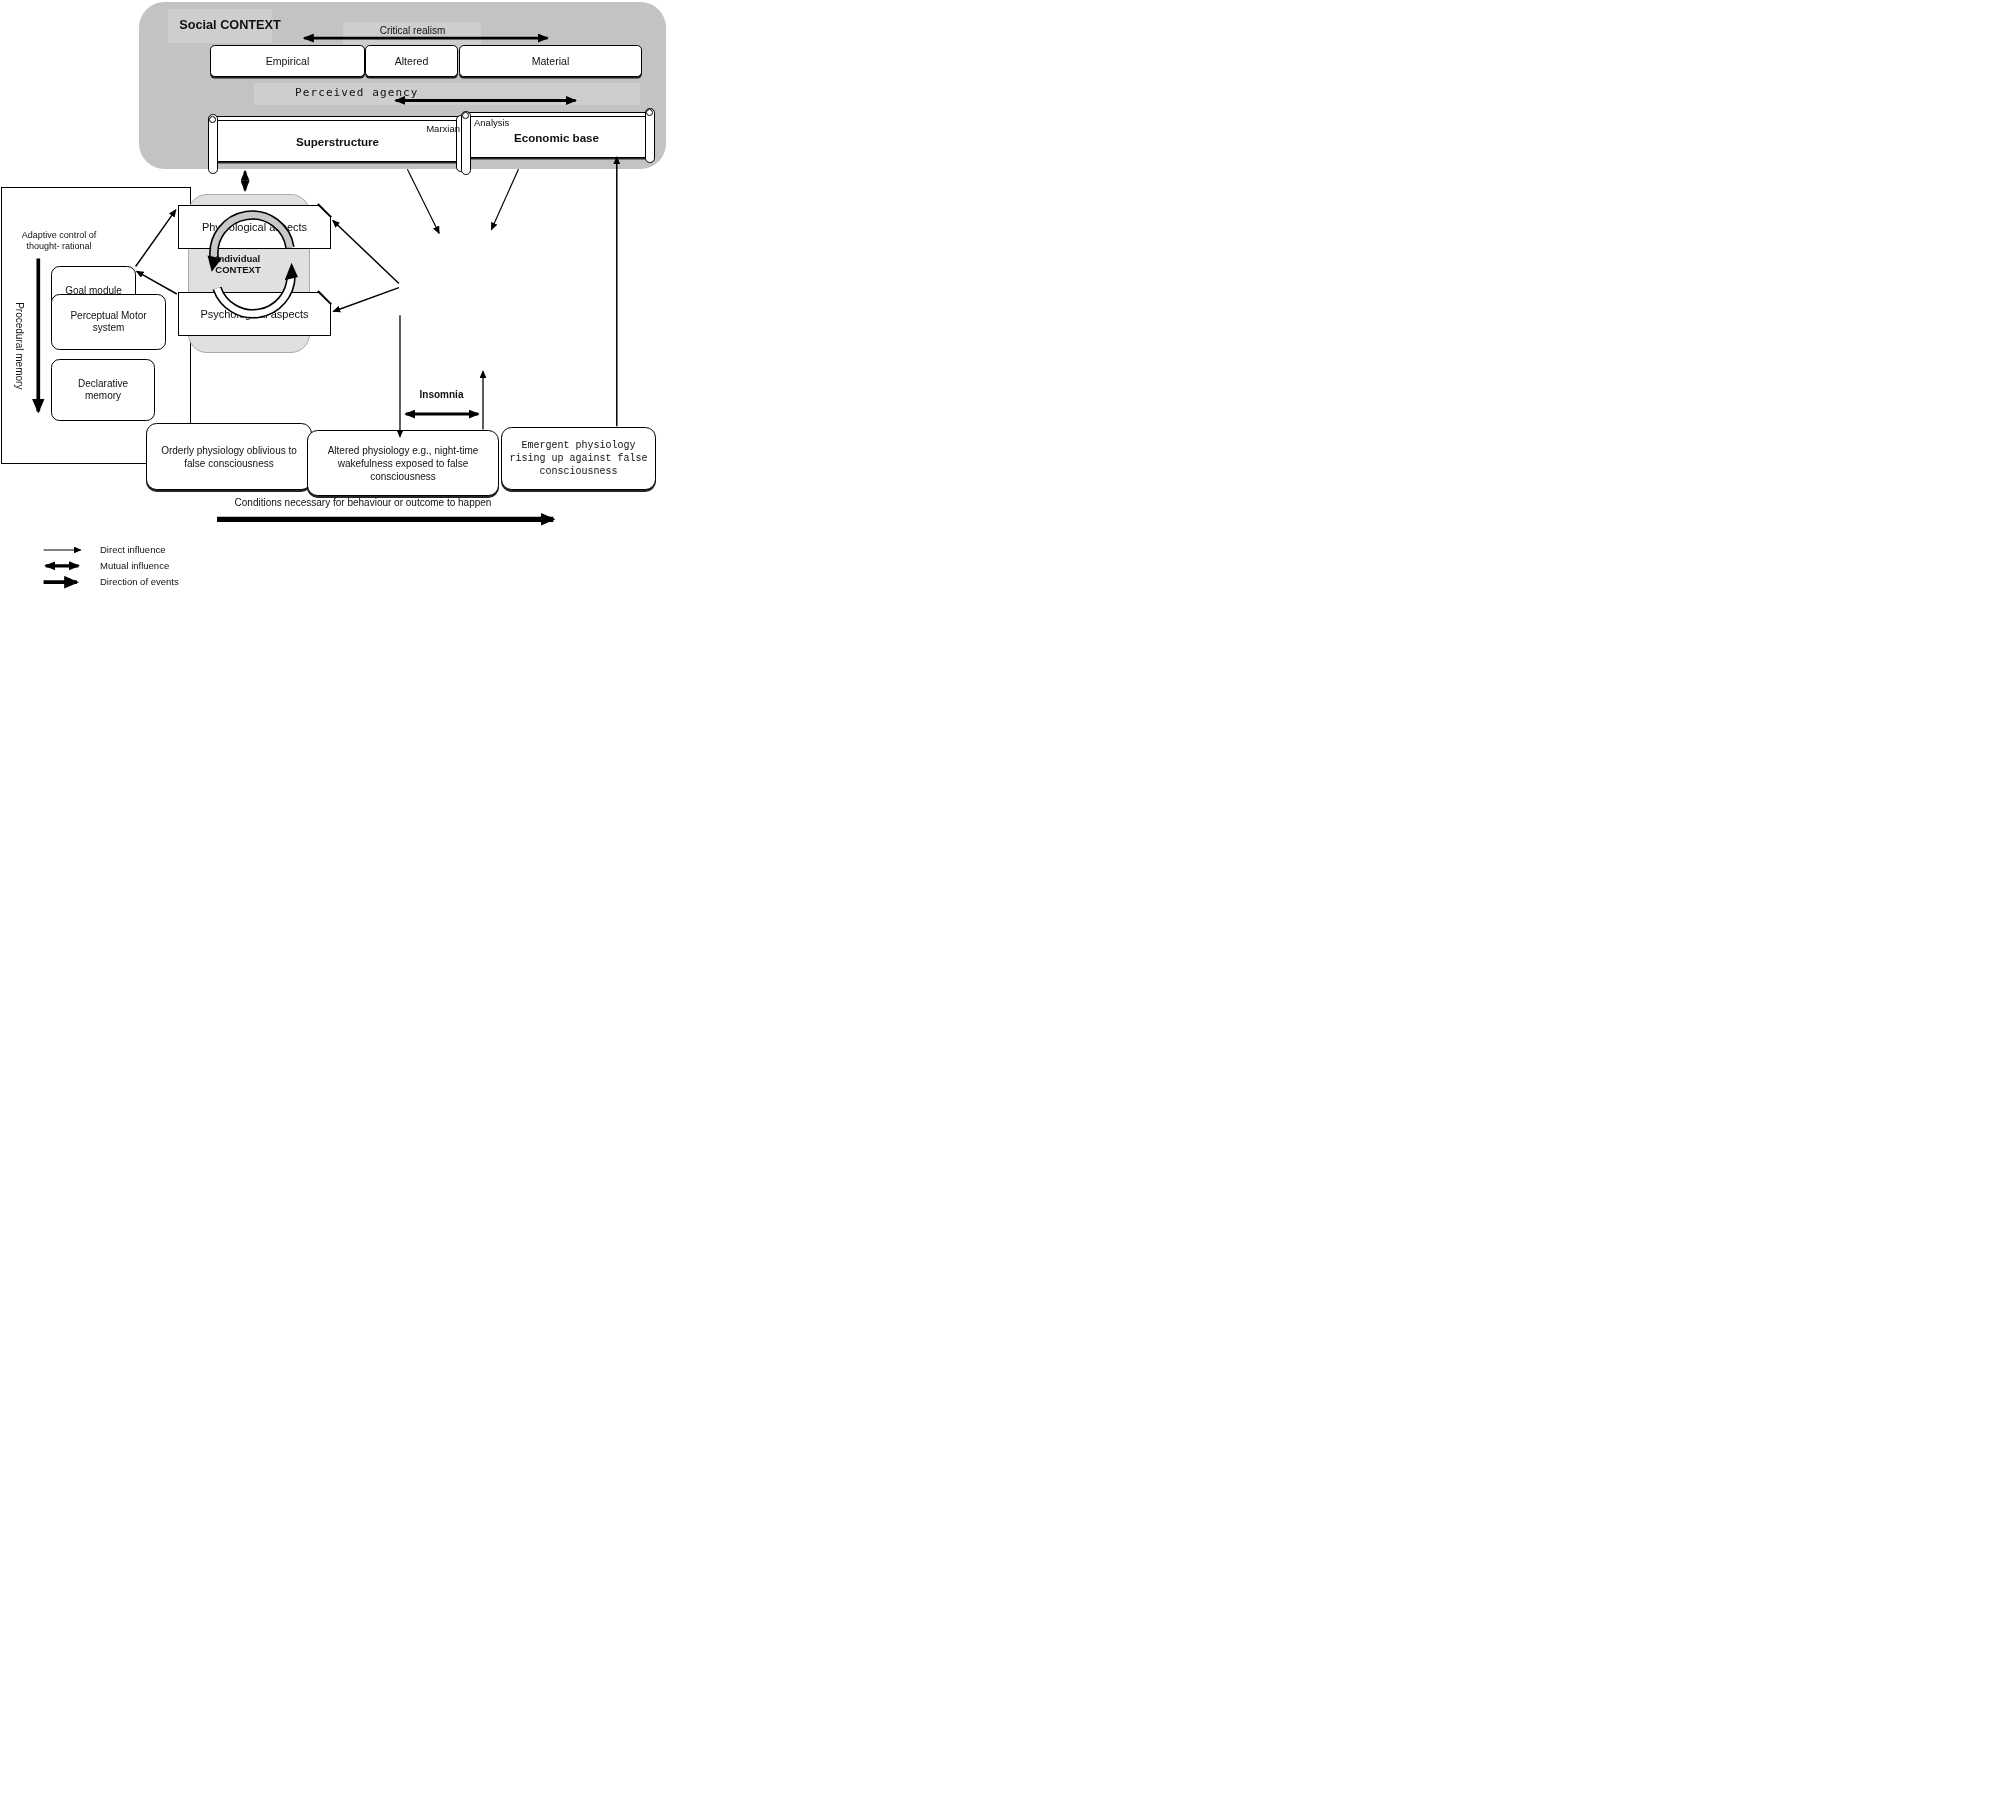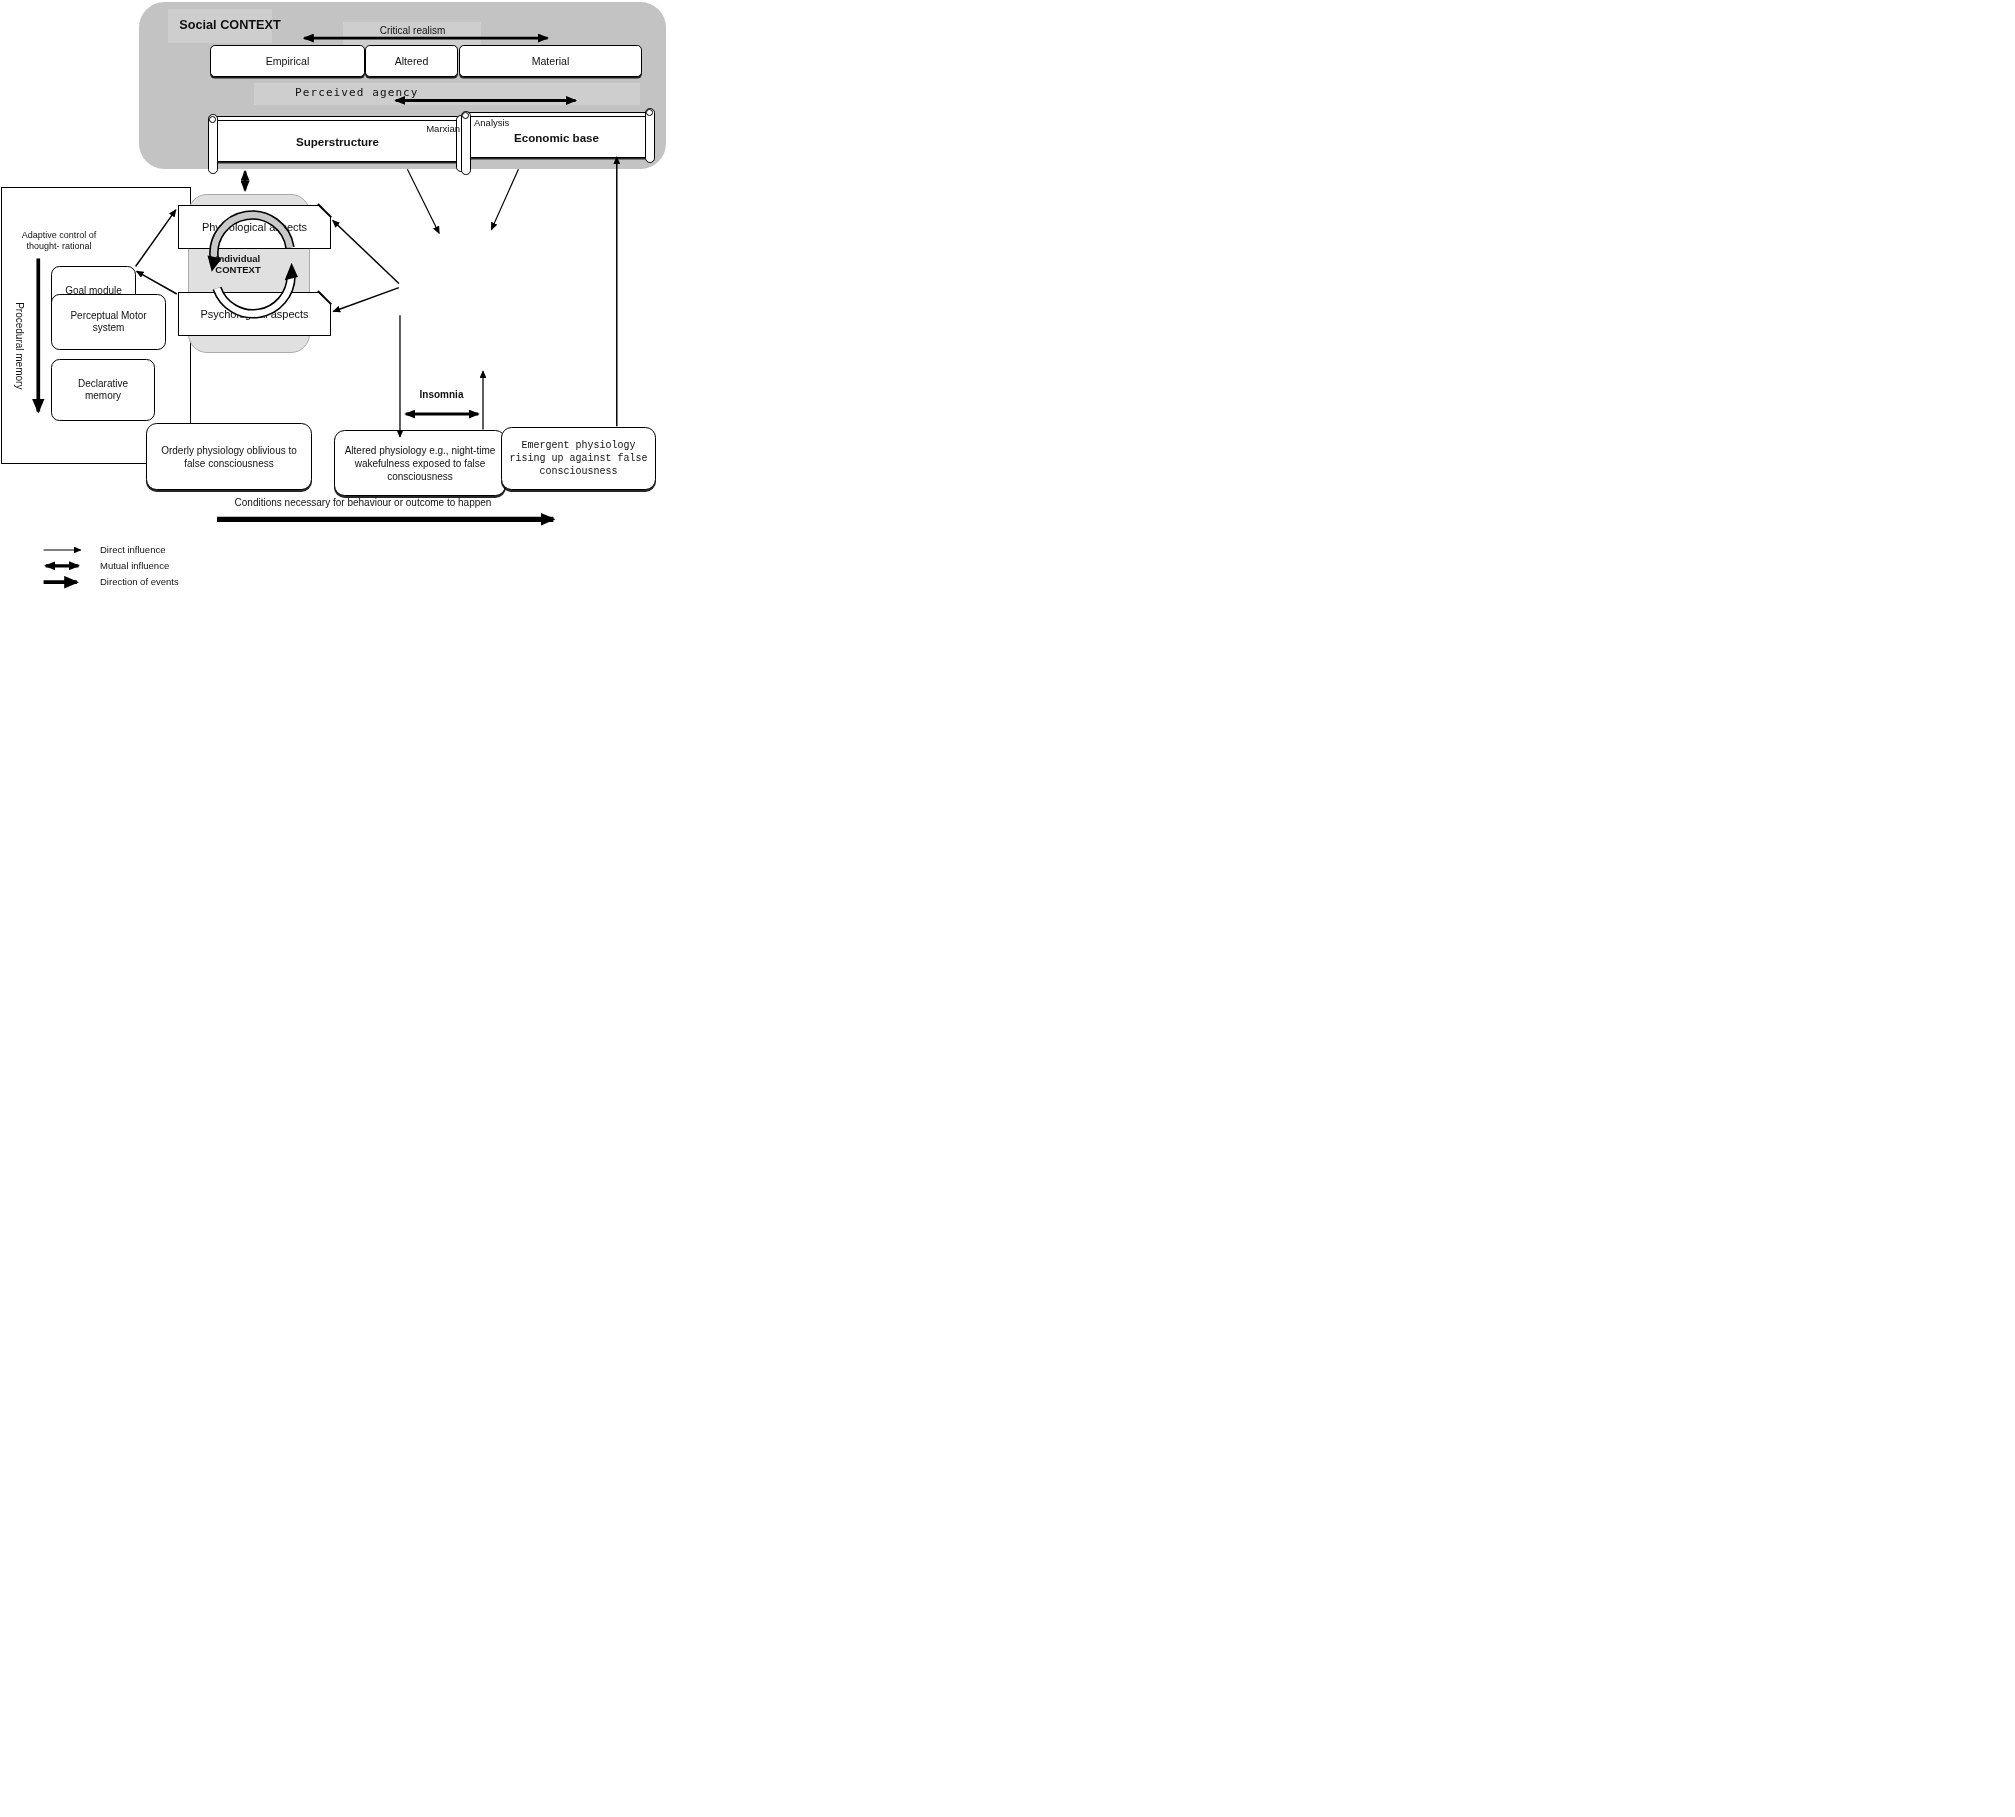--- a/index.html
+++ b/index.html
@@ -104,21 +104,21 @@
   </div>
   <div class="abs ctr aspect-box" style="top:292px;">
     <span>Psychological aspects</span>
     <span class="cut"></span>
   </div>
 
 
   <div class="abs insomnia-label">Insomnia</div>
 
   <div class="abs ctr outcome-box" style="left:146px;top:423px;width:166px;height:67px;">Orderly physiology oblivious to false consciousness</div>
-  <div class="abs ctr outcome-box" style="left:334px;top:430px;width:172px;height:66px;">Altered physiology e.g., night-time wakefulness exposed to false consciousness</div>
+  <div class="abs ctr outcome-box" style="left:307px;top:430px;width:192px;height:66px;">Altered physiology e.g., night-time wakefulness exposed to false consciousness</div>
   <div class="abs ctr outcome-box" style="left:501px;top:427px;width:155px;height:63px;font-family:Liberation Mono, monospace;">Emergent physiology rising up against false consciousness</div>
 
   <div class="abs conditions-label">Conditions necessary for behaviour or outcome to happen</div>
 
   <div class="abs legend-label" style="top:544px;">Direct influence</div>
   <div class="abs legend-label" style="top:560px;">Mutual influence</div>
   <div class="abs legend-label" style="top:576px;">Direction of events</div>
 
   <svg class="overlay" viewBox="0 0 1270 1146">
     <defs>

